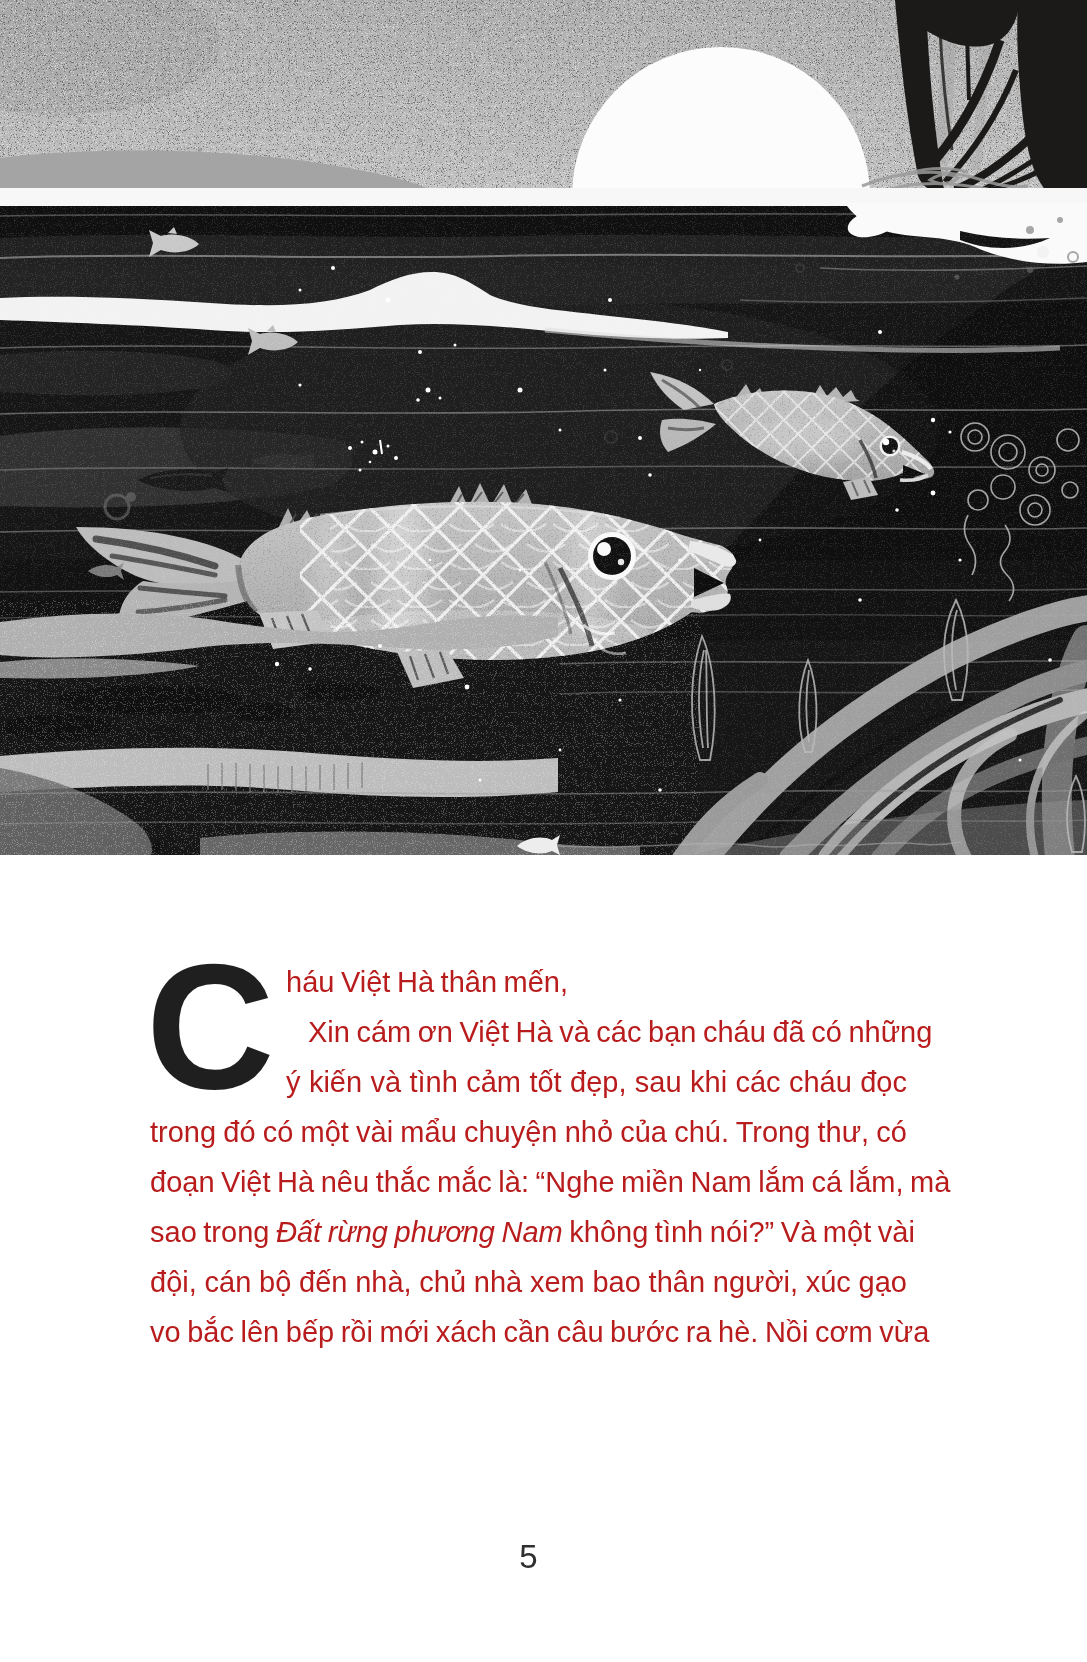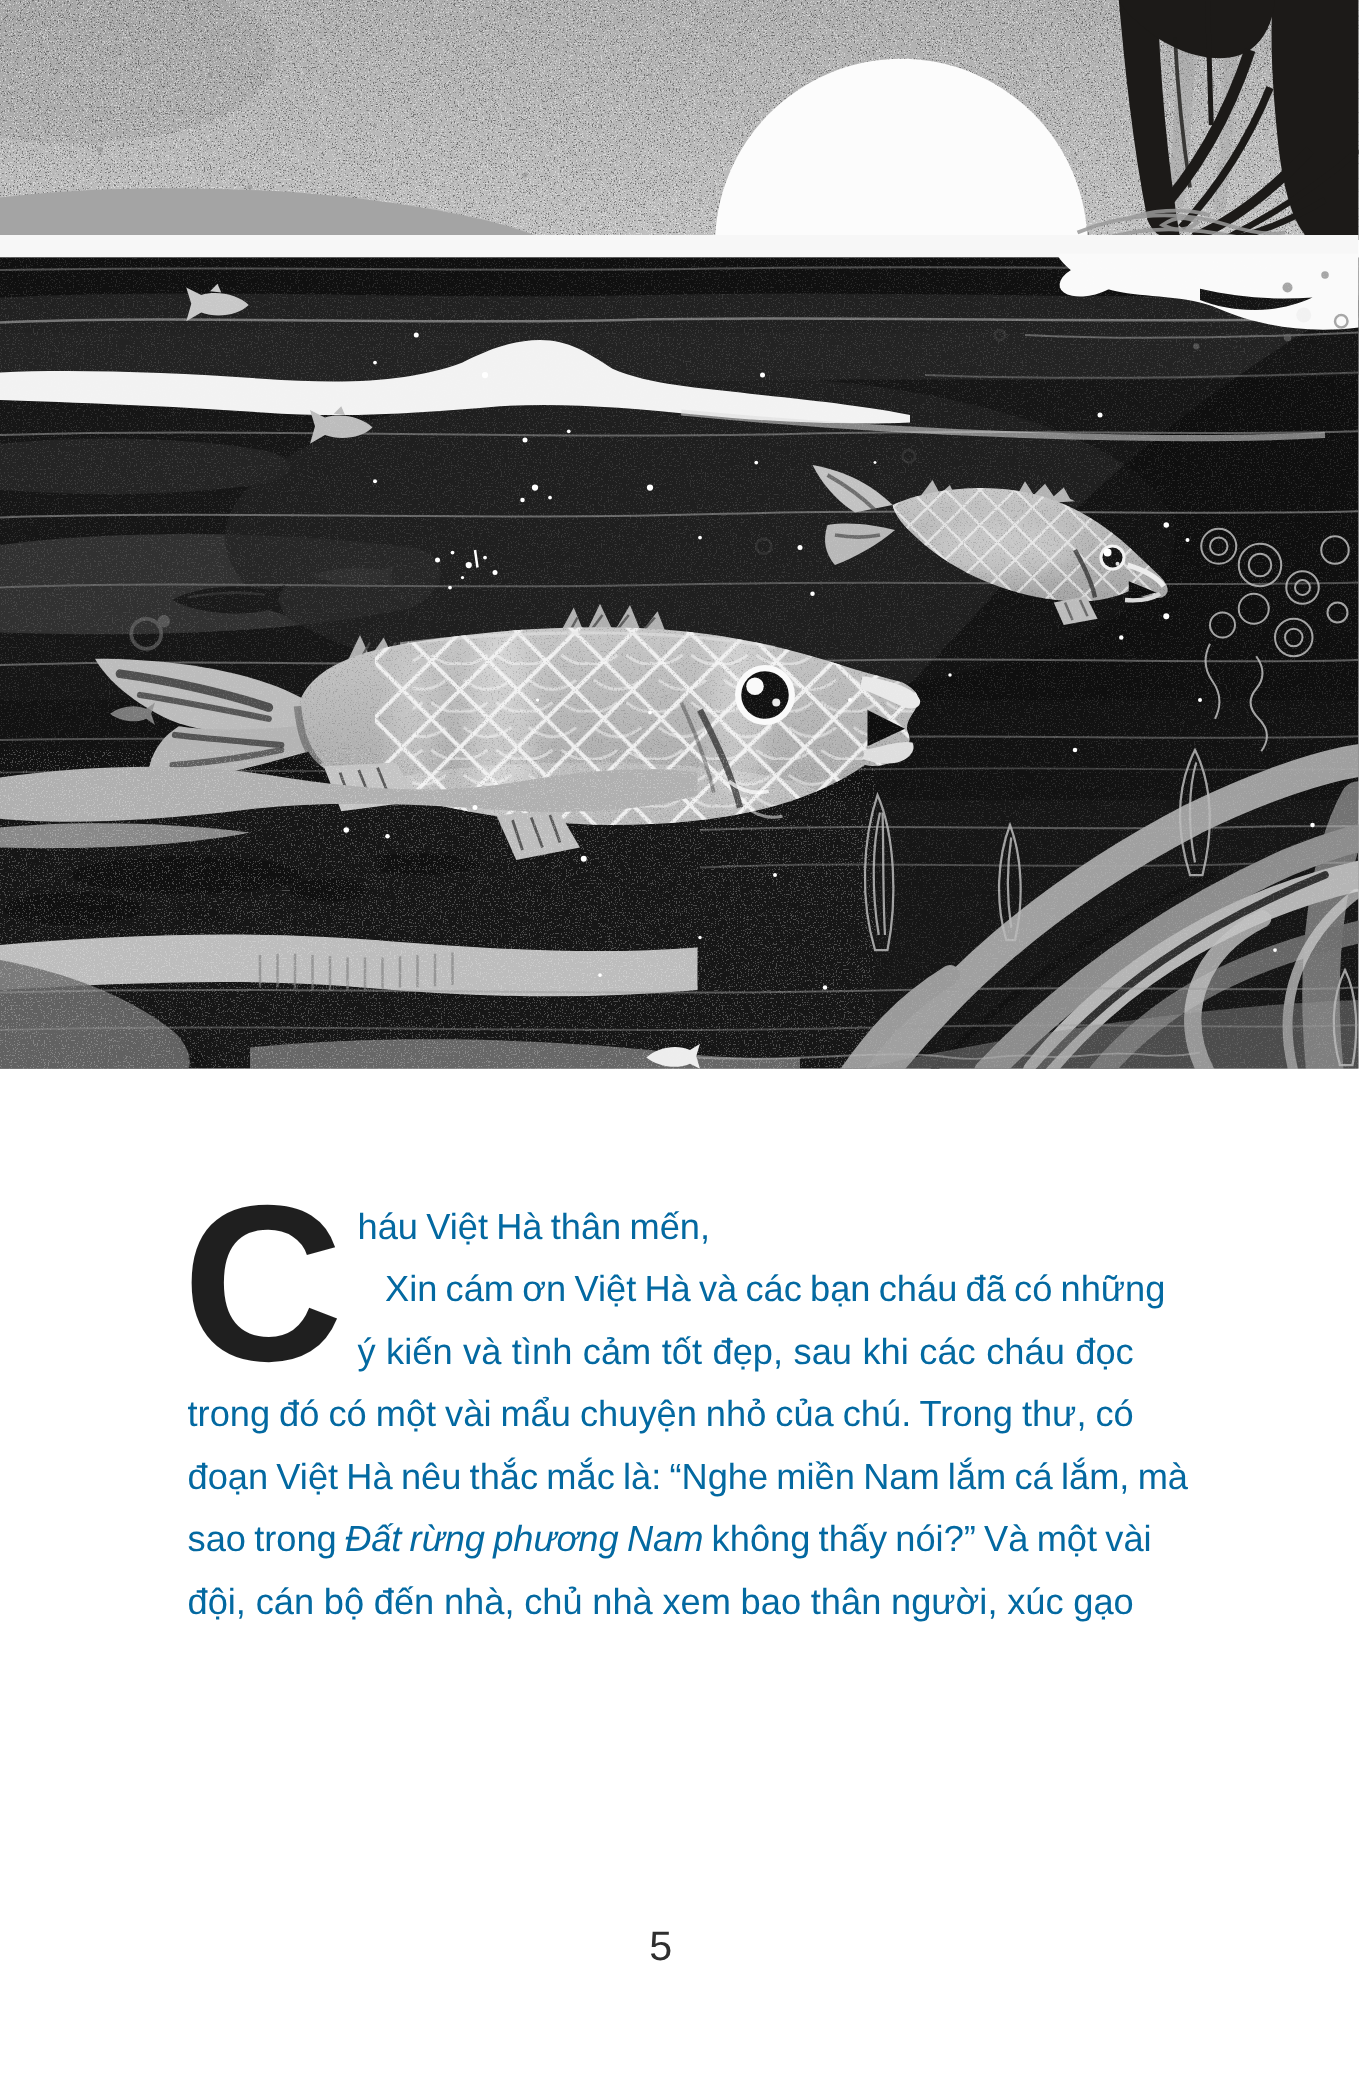--- a/index.html
+++ b/index.html
@@ -1,21 +1,21 @@
 <!DOCTYPE html>
 <html><head>
 <meta charset="utf-8">
 <style>
   html,body{margin:0;padding:0;background:#ffffff;}
   .page{position:relative;width:1087px;height:1662px;background:#ffffff;overflow:hidden;
         font-family:"Liberation Sans","DejaVu Sans",sans-serif;}
   .illus{position:absolute;left:0;top:0;width:1087px;height:855px;display:block;}
   .dropcap{position:absolute;left:146px;top:938px;font-size:178px;line-height:1;
            font-weight:700;color:#1f1f1f;}
-  .letter{position:absolute;left:150px;top:957px;width:757px;color:#0369a1;
+  .letter{position:absolute;left:150px;top:957px;width:757px;color:#b91c1c;
           font-size:29px;line-height:50px;word-spacing:-1.5px;}
   .line{height:50px;white-space:nowrap;overflow:visible;}
   .line.j{text-align:justify;text-align-last:justify;}
   .line.cap1{margin-left:136px;}
   .line.cap2{margin-left:158px;width:599px;}
   .line.cap3{margin-left:136px;width:621px;}
   .line.full{width:757px;}
   .line i{font-style:italic;}
   .pagenum{position:absolute;left:150px;top:1540px;width:757px;text-align:center;
            font-size:33px;line-height:1;color:#2f2f2f;}
@@ -378,17 +378,18 @@
     <rect x="0" y="206" width="1087" height="649" fill="#ffffff" filter="url(#grainL)" opacity="0.1"></rect>
   </svg>
 
   <div class="dropcap">C</div>
   <div class="letter">
       <div class="line cap1"><span>háu Việt Hà thân mến,</span></div>
       <div class="line cap2 j"><span>Xin cám ơn Việt Hà và các bạn cháu đã có những</span></div>
       <div class="line cap3 j"><span>ý kiến và tình cảm tốt đẹp, sau khi các cháu đọc</span></div>
       <div class="line full j"><span>trong đó có một vài mẩu chuyện nhỏ của chú. Trong thư, có</span></div>
       <div class="line full j"><span>đoạn Việt Hà nêu thắc mắc là: “Nghe miền Nam lắm cá lắm, mà</span></div>
-      <div class="line full j"><span>sao trong </span><i>Đất rừng phương Nam</i><span> không thấy nói?” Và một vài</span></div>
+      <div class="line full j"><span>sao trong </span><i>Đất rừng phương Nam</i><span> không tình nói?” Và một vài</span></div>
       <div class="line full j"><span>đội, cán bộ đến nhà, chủ nhà xem bao thân người, xúc gạo</span></div>
+      <div class="line full j"><span>vo bắc lên bếp rồi mới xách cần câu bước ra hè. Nồi cơm vừa</span></div>
     </div>
   <div class="pagenum">5</div>
 </div>
 
 </body></html>

